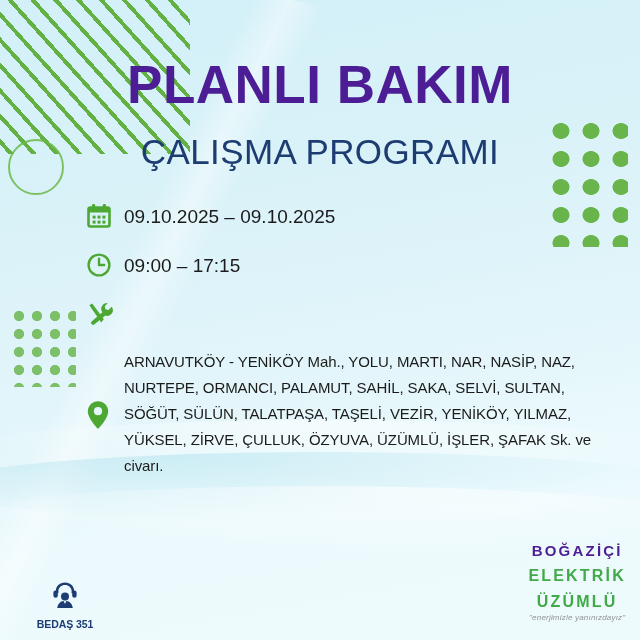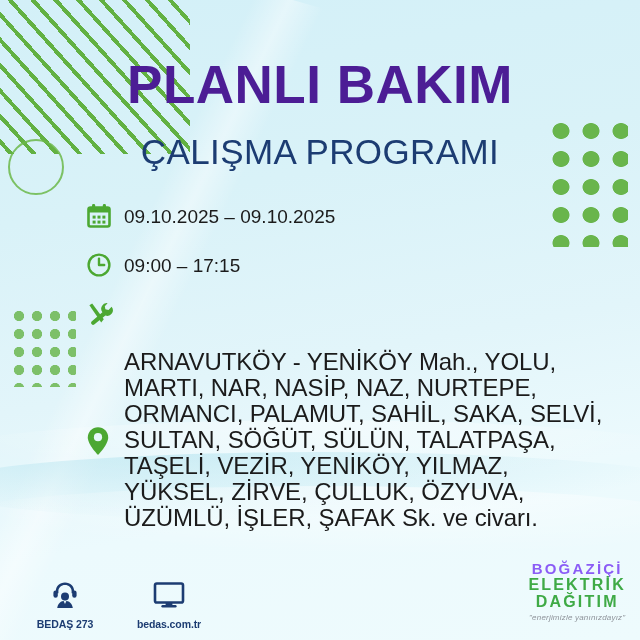--- a/index.html
+++ b/index.html
@@ -154,21 +154,21 @@
 
   .info-text {
     color: #1b1b1b;
     font-size: 19px;
     line-height: 25px;
     padding-top: 2px;
   }
 
   .info-row.address .info-icon { padding-top: 3px; }
   .info-row.address .info-text {
-    font-size: 24px;
+    font-size: 15px;
     line-height: 26px;
     letter-spacing: -.1px;
   }
 
   
   .footer {
     position: absolute;
     left: 0;
     bottom: 0;
     width: 640px;
@@ -203,31 +203,31 @@
   }
 
   .brand {
     position: absolute;
     right: 14px;
     bottom: 18px;
     text-align: center;
     line-height: 1;
   }
   .brand-l1 {
-    color: #8b5cf6;
+    color: #4c1d95;
     font-size: 15px;
     font-weight: bold;
     letter-spacing: 2.2px;
   }
   .brand-l2, .brand-l3 {
     color: #3faa46;
     font-size: 16px;
     font-weight: bold;
     letter-spacing: 2.2px;
-    margin-top: 1px;
+    margin-top: 10px;
   }
   .brand-tag {
     color: #8d9299;
     font-size: 8px;
     font-style: italic;
     letter-spacing: .2px;
     margin-top: 4px;
   }
 </style>
 </head>
@@ -310,39 +310,29 @@
         <span class="fi-icon">
           <svg width="30" height="30" viewBox="0 0 30 30" aria-hidden="true">
             <path d="M15 3.5 C9.6 3.5 5.8 7.4 5.8 12.1 v2.2 h2.6 v-2.2 C8.4 8.7 11.3 6 15 6 s6.6 2.7 6.6 6.1 v2.2 h2.6 v-2.2 C24.2 7.4 20.4 3.5 15 3.5 Z" fill="#1c3c72"></path>
             <rect x="3.4" y="11.6" width="4.4" height="7.2" rx="2.2" fill="#1c3c72"></rect>
             <rect x="22.2" y="11.6" width="4.4" height="7.2" rx="2.2" fill="#1c3c72"></rect>
             <path d="M15 13.4 a4 4 0 1 0 0 8 a4 4 0 0 0 0 -8 Z" fill="#1c3c72"></path>
             <path d="M7.2 29 C7.8 24.6 10.9 21.8 15 21.8 s7.2 2.8 7.8 7.2 Z" fill="#1c3c72"></path>
             <path d="M13.6 21.9 L15 25 L16.4 21.9 Z" fill="#e6f7fa"></path>
           </svg>
         </span>
-        <span class="fi-label">BEDAŞ 273</span>
+        <span class="fi-label">BEDAŞ 351</span>
       </div>
 
-      <div class="footer-item">
-        <span class="fi-icon">
-          <svg width="32" height="28" viewBox="0 0 32 28" aria-hidden="true">
-            <rect x="2" y="2.5" width="28" height="19" rx="1.8" fill="none" stroke="#1c3c72" stroke-width="2.6"></rect>
-            <rect x="12.6" y="21" width="6.8" height="4" fill="#1c3c72"></rect>
-            <rect x="8.4" y="24" width="15.2" height="2.4" rx="1.2" fill="#1c3c72"></rect>
-          </svg>
-        </span>
-        <span class="fi-label">bedas.com.tr</span>
-      </div>
 
 
     </div>
 
     <div class="brand">
       <div class="brand-l1">BOĞAZİÇİ</div>
       <div class="brand-l2">ELEKTRİK</div>
-      <div class="brand-l3">DAĞITIM</div>
+      <div class="brand-l3">ÜZÜMLÜ</div>
       <div class="brand-tag">"enerjimizle yanınızdayız"</div>
     </div>
 
   </div>
 
 </div>
 
 </body></html>

